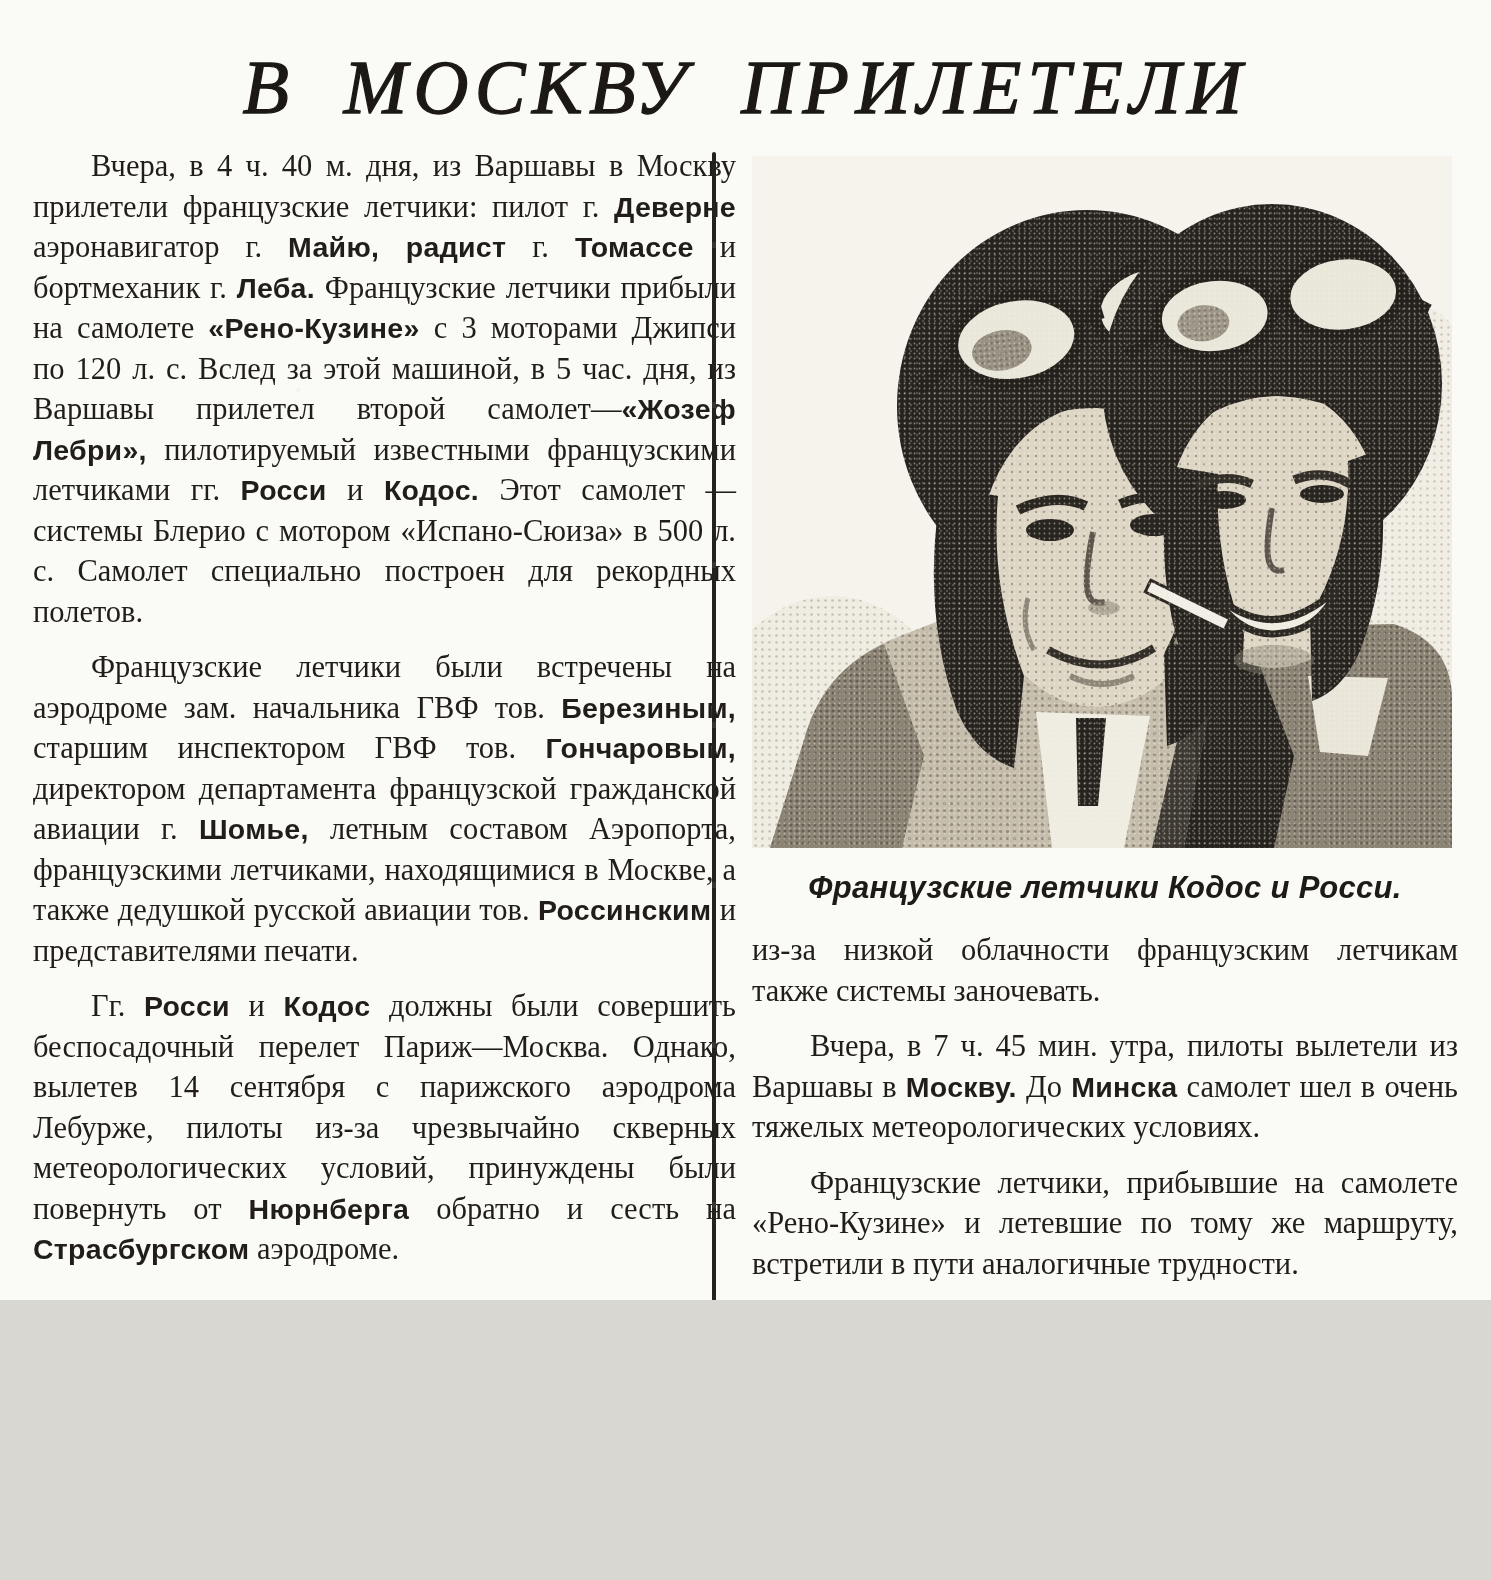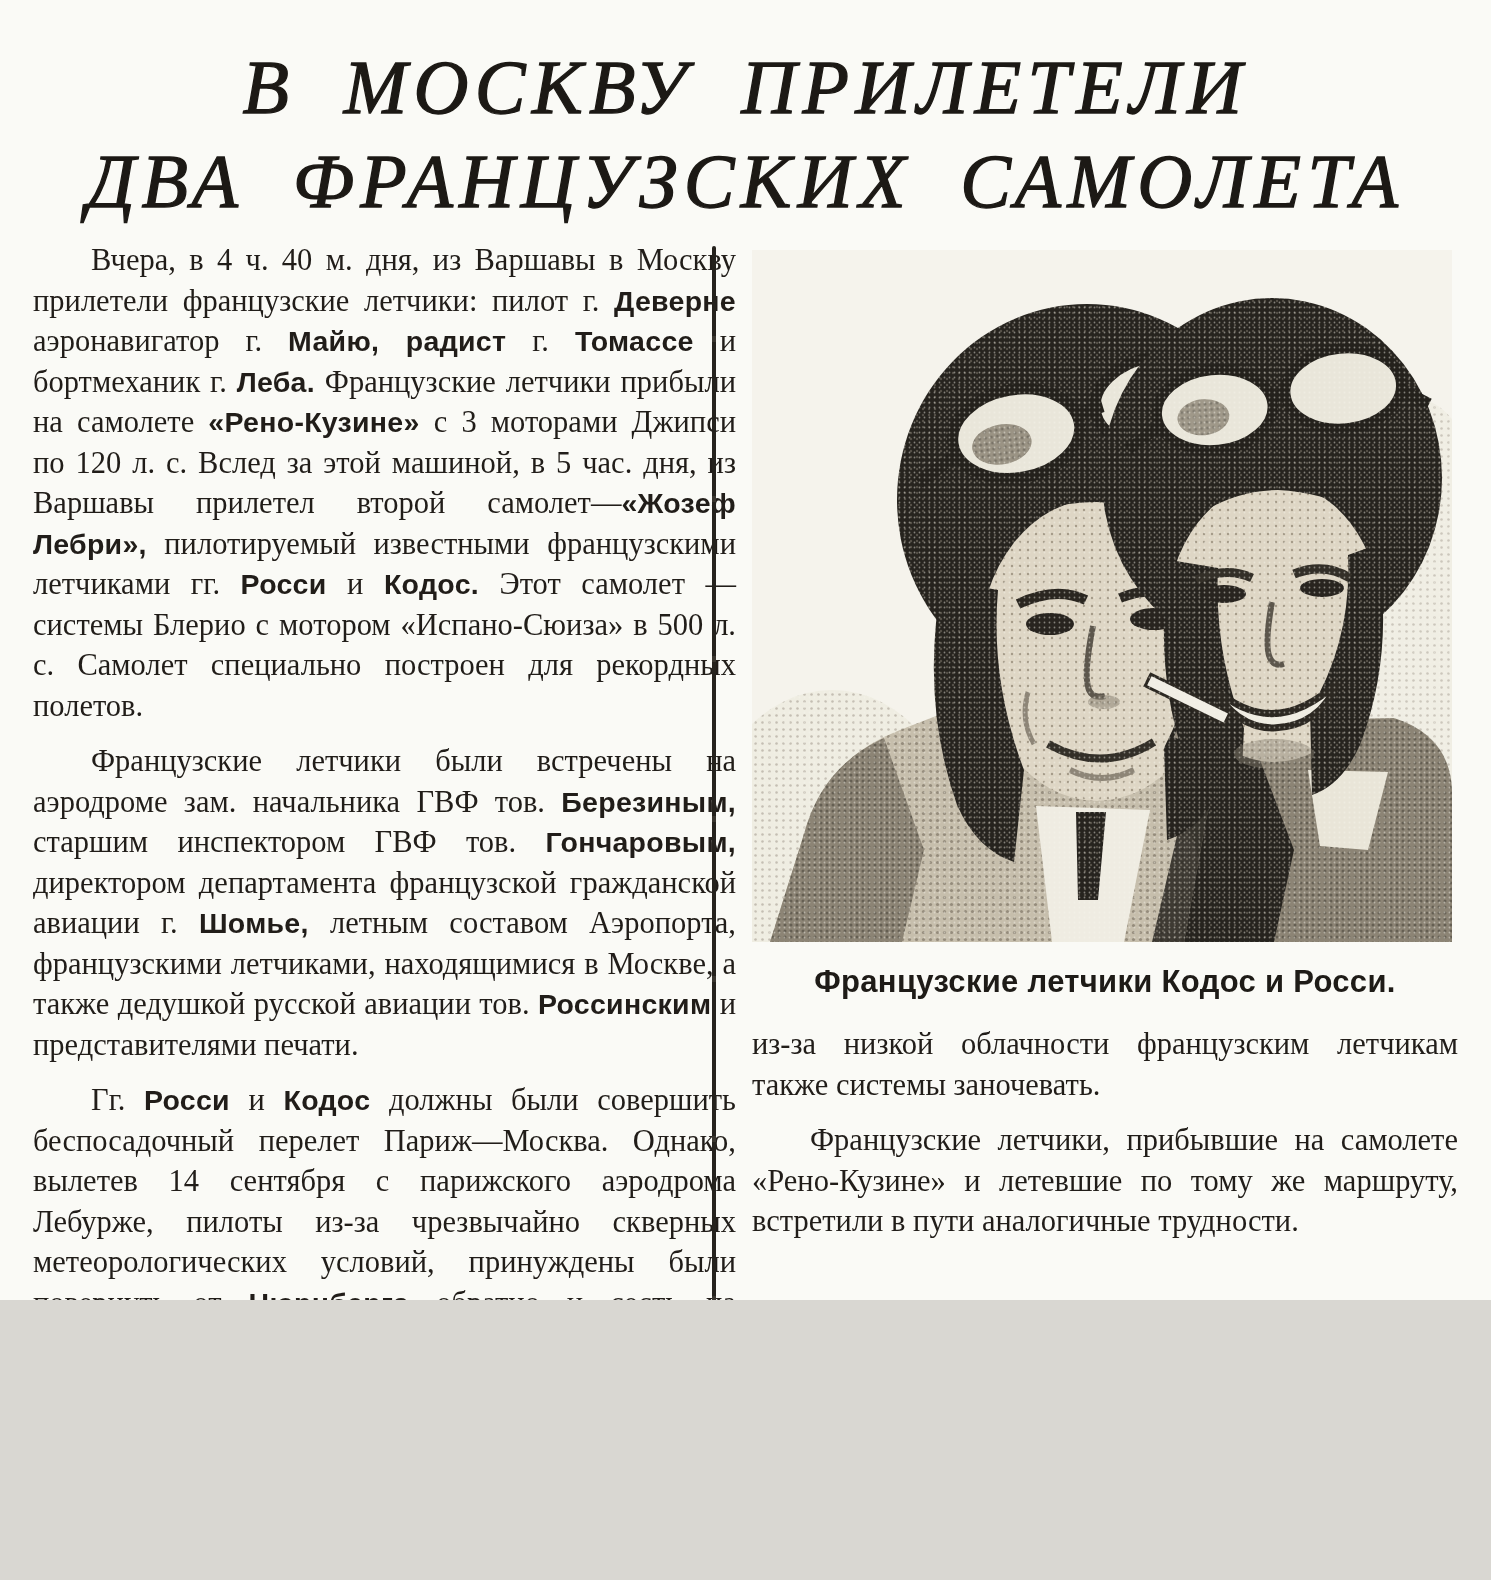--- a/index.html
+++ b/index.html
@@ -34,38 +34,37 @@
     background:repeating-linear-gradient(180deg,#25221d 0 90px, #3a362f 90px 96px, #25221d 96px 160px);
     border-radius:2px;
   }
   .para { margin:0; }
   .para + .para { margin-top:15px; }
   .para.indent { text-indent:58px; }
   .para .b {
     font-family:"Liberation Sans", sans-serif;
     font-weight:bold; font-size:28.5px; letter-spacing:0.01em;
   }
-  figure.photo { margin:10px 0 0 0; padding:0; }
+  figure.photo { margin:10px 0 0 0; padding:0;font-style:italic; }
   figure.photo svg { display:block; }
   figcaption.caption {
     margin-top:22px; text-align:center;
     font-family:"Liberation Sans", sans-serif;
     font-weight:bold; font-size:31px; line-height:36px;
     color:#1e1b17; letter-spacing:0.01em;
   }
   .right-bottom { margin-top:24px; }
 </style>
 </head>
 <body>
 
 <div class="page">
 
   <header class="headline">
     <div class="h-line">В МОСКВУ ПРИЛЕТЕЛИ</div>
-    <div class="h-line">ДВА ФРАНЦУЗСКИХ САМОЛЕТА</div>
   </header>
 
   <div class="columns">
 
     <div class="col left">
         <p class="para indent"><span>Вчера, в 4 ч. 40 м. дня, из Варшавы в Москву прилетели французские летчики: пилот г. </span><span class="b">Деверне</span><span> аэронавигатор г. </span><span class="b">Майю, радист</span><span> г. </span><span class="b">Томассе</span><span> и бортмеханик г. </span><span class="b">Леба.</span><span> Французские летчики прибыли на самолете </span><span class="b">«Рено-Кузине»</span><span> с 3 моторами Джипси по 120 л. с. Вслед за этой машиной, в 5 час. дня, из Варшавы прилетел второй самолет—</span><span class="b">«Жозеф Лебри»,</span><span> пилотируемый известными французскими летчиками гг. </span><span class="b">Росси</span><span> и </span><span class="b">Кодос.</span><span> Этот самолет — системы Блерио с мотором «Испано-Сюиза» в 500 л. с. Самолет специально построен для рекордных полетов.</span></p>
         <p class="para indent"><span>Французские летчики были встречены на аэродроме зам. начальника ГВФ тов. </span><span class="b">Березиным,</span><span> старшим инспектором ГВФ тов. </span><span class="b">Гончаровым,</span><span> директором департамента французской гражданской авиации г. </span><span class="b">Шомье,</span><span> летным составом Аэропорта, французскими летчиками, находящимися в Москве, а также дедушкой русской авиации тов. </span><span class="b">Россинским</span><span> и представителями печати.</span></p>
         <p class="para indent"><span>Гг. </span><span class="b">Росси</span><span> и </span><span class="b">Кодос</span><span> должны были совершить беспосадочный перелет Париж—Москва. Однако, вылетев 14 сентября с парижского аэродрома Лебурже, пилоты из-за чрезвычайно скверных метеорологических условий, принуждены были повернуть от </span><span class="b">Нюрнберга</span><span> обратно и сесть на </span><span class="b">Страсбургском</span><span> аэродроме.</span></p>
       </div>
 
@@ -168,17 +167,18 @@
             <ellipse cx="522" cy="504" rx="40" ry="15" fill="url(#phM)" opacity="0.45"></ellipse>
           </g>
 
           <rect width="700" height="692" fill="url(#phScreen)" opacity="0.45"></rect>
         </svg>
         <figcaption class="caption">Французские летчики Кодос и Росси.</figcaption>
       </figure>
 
       <div class="right-bottom">
           <p class="para"><span>из-за низкой облачности французским летчикам также системы заночевать.</span></p>
+          <p class="para indent"><span>Вчера, в 7 ч. 45 мин. утра, пилоты вылетели из Варшавы в </span><span class="b">Москву.</span><span> До </span><span class="b">Минска</span><span> самолет шел в очень тяжелых метеорологических условиях.</span></p>
           <p class="para indent"><span>Французские летчики, прибывшие на самолете «Рено-Кузине» и летевшие по тому же маршруту, встретили в пути аналогичные трудности.</span></p>
         </div>
     </div>
   </div>
 </div>
 
 </body></html>

